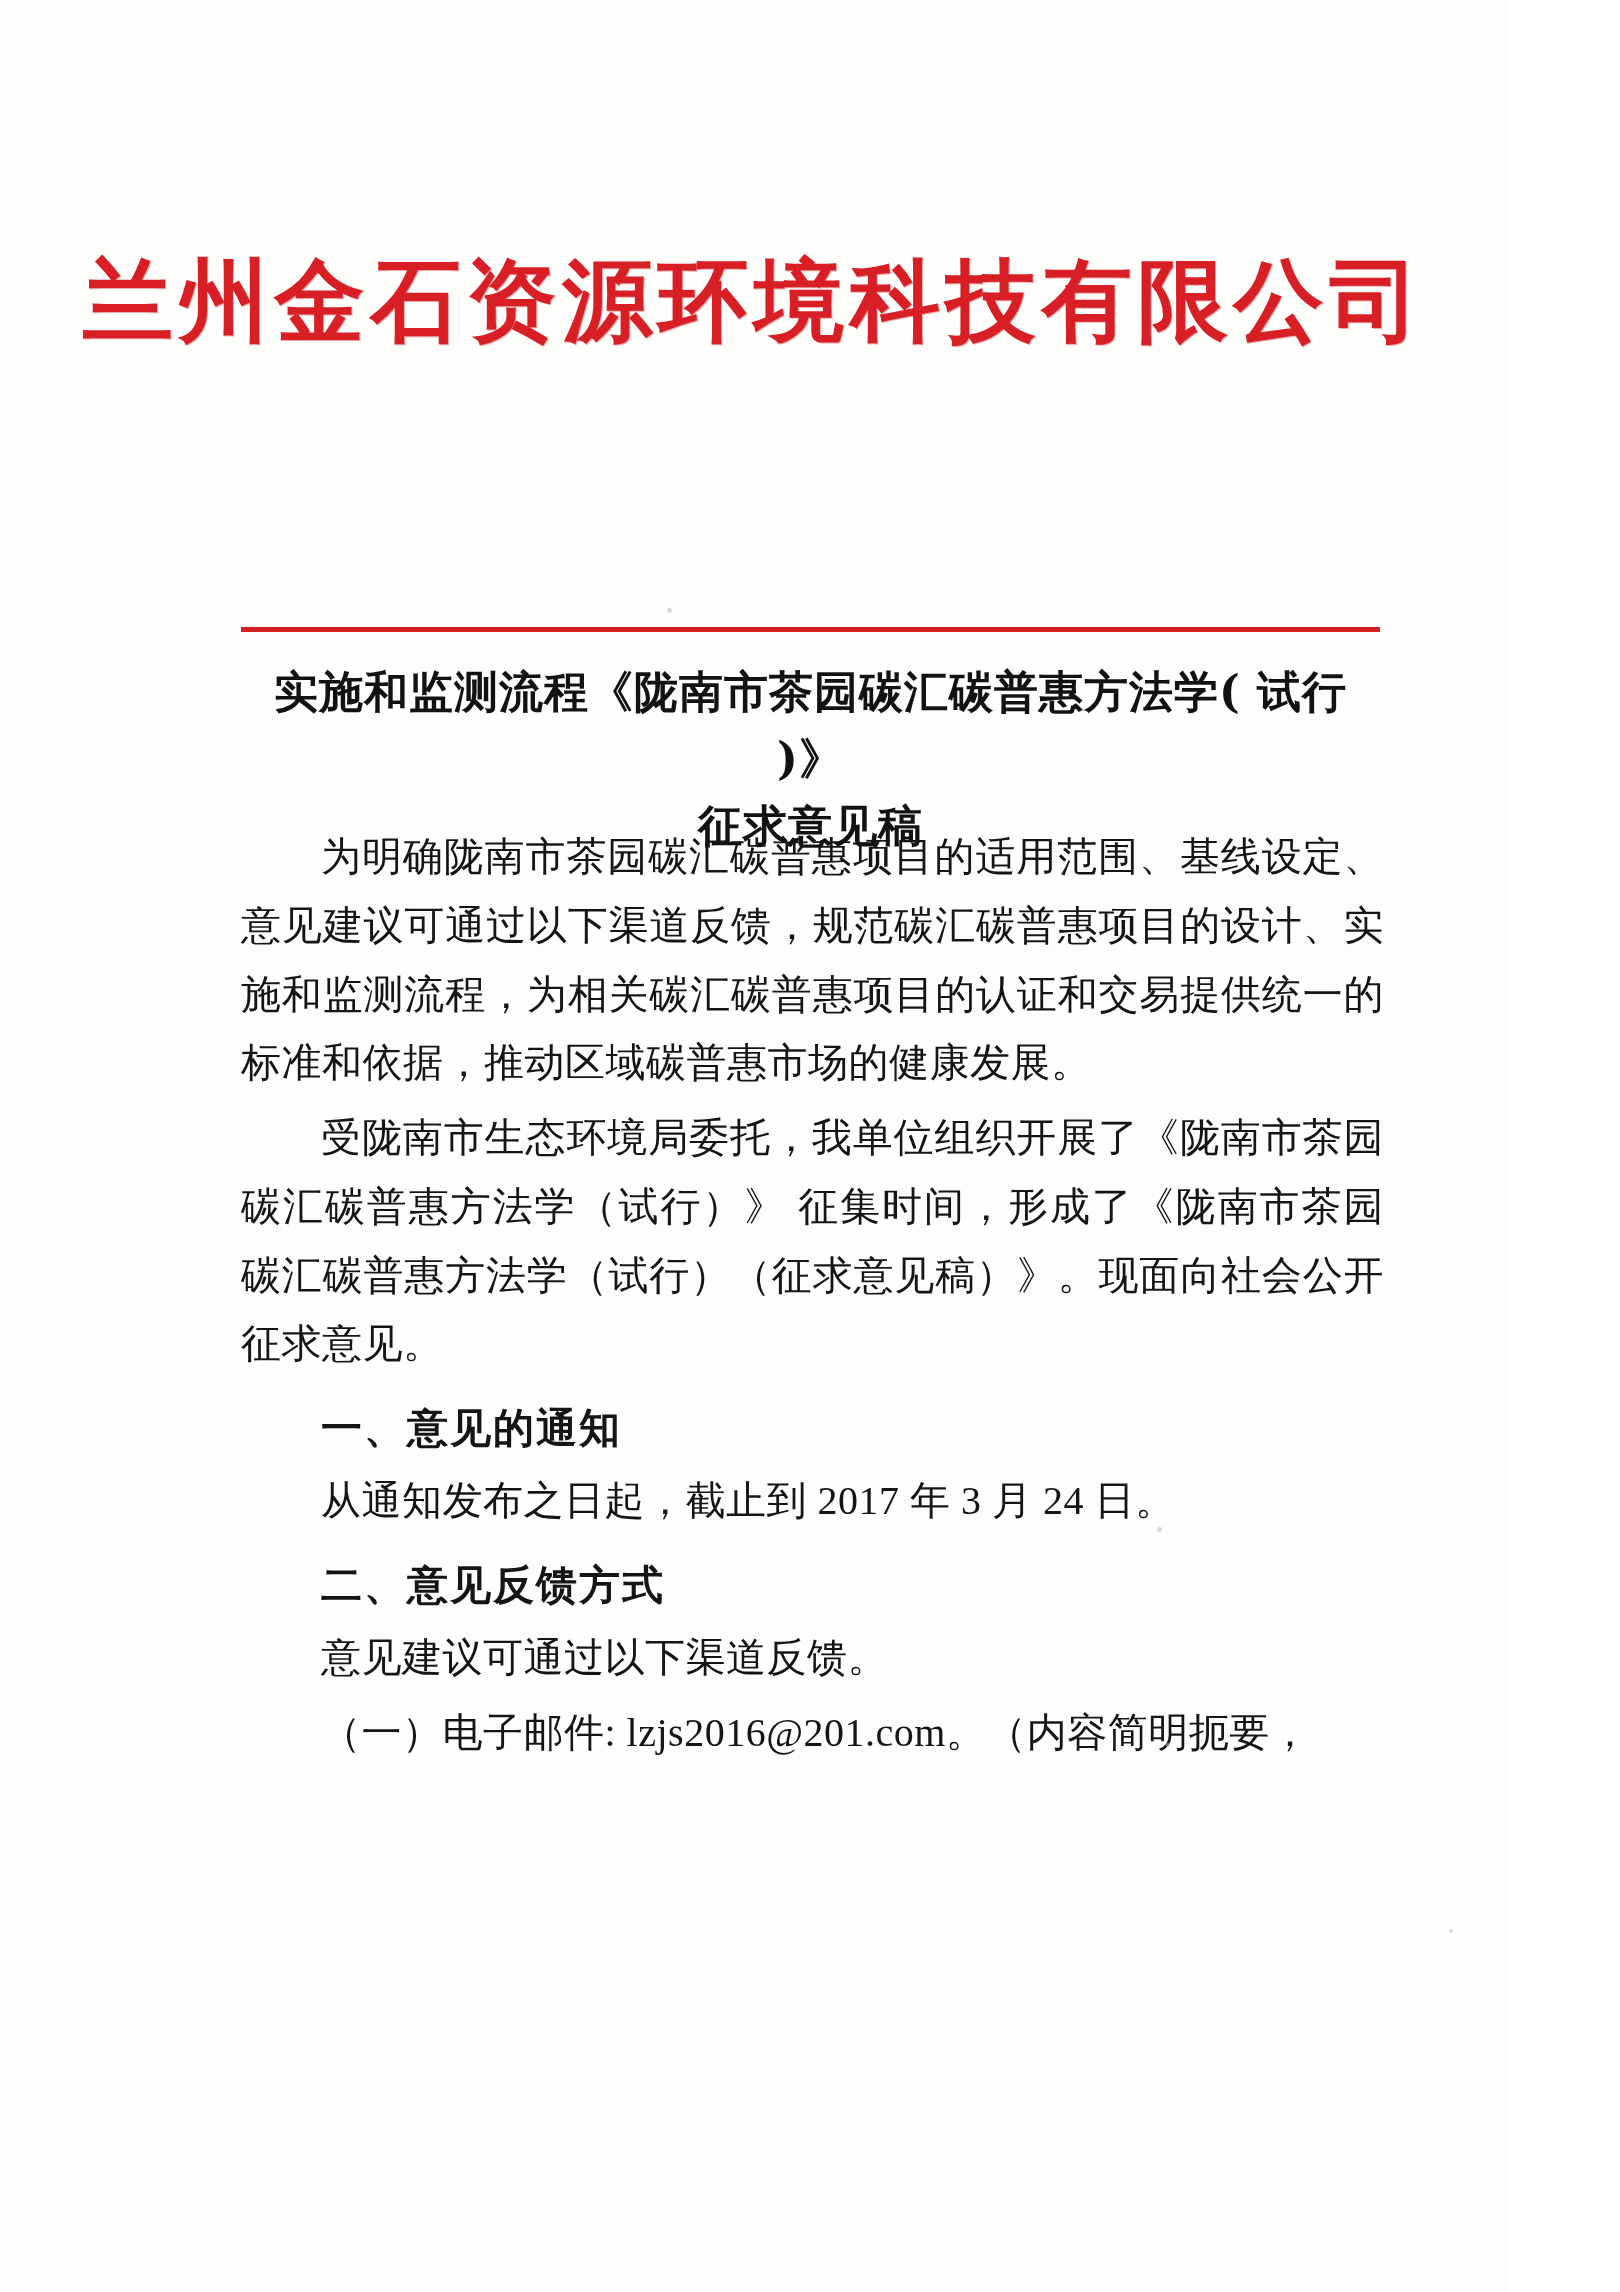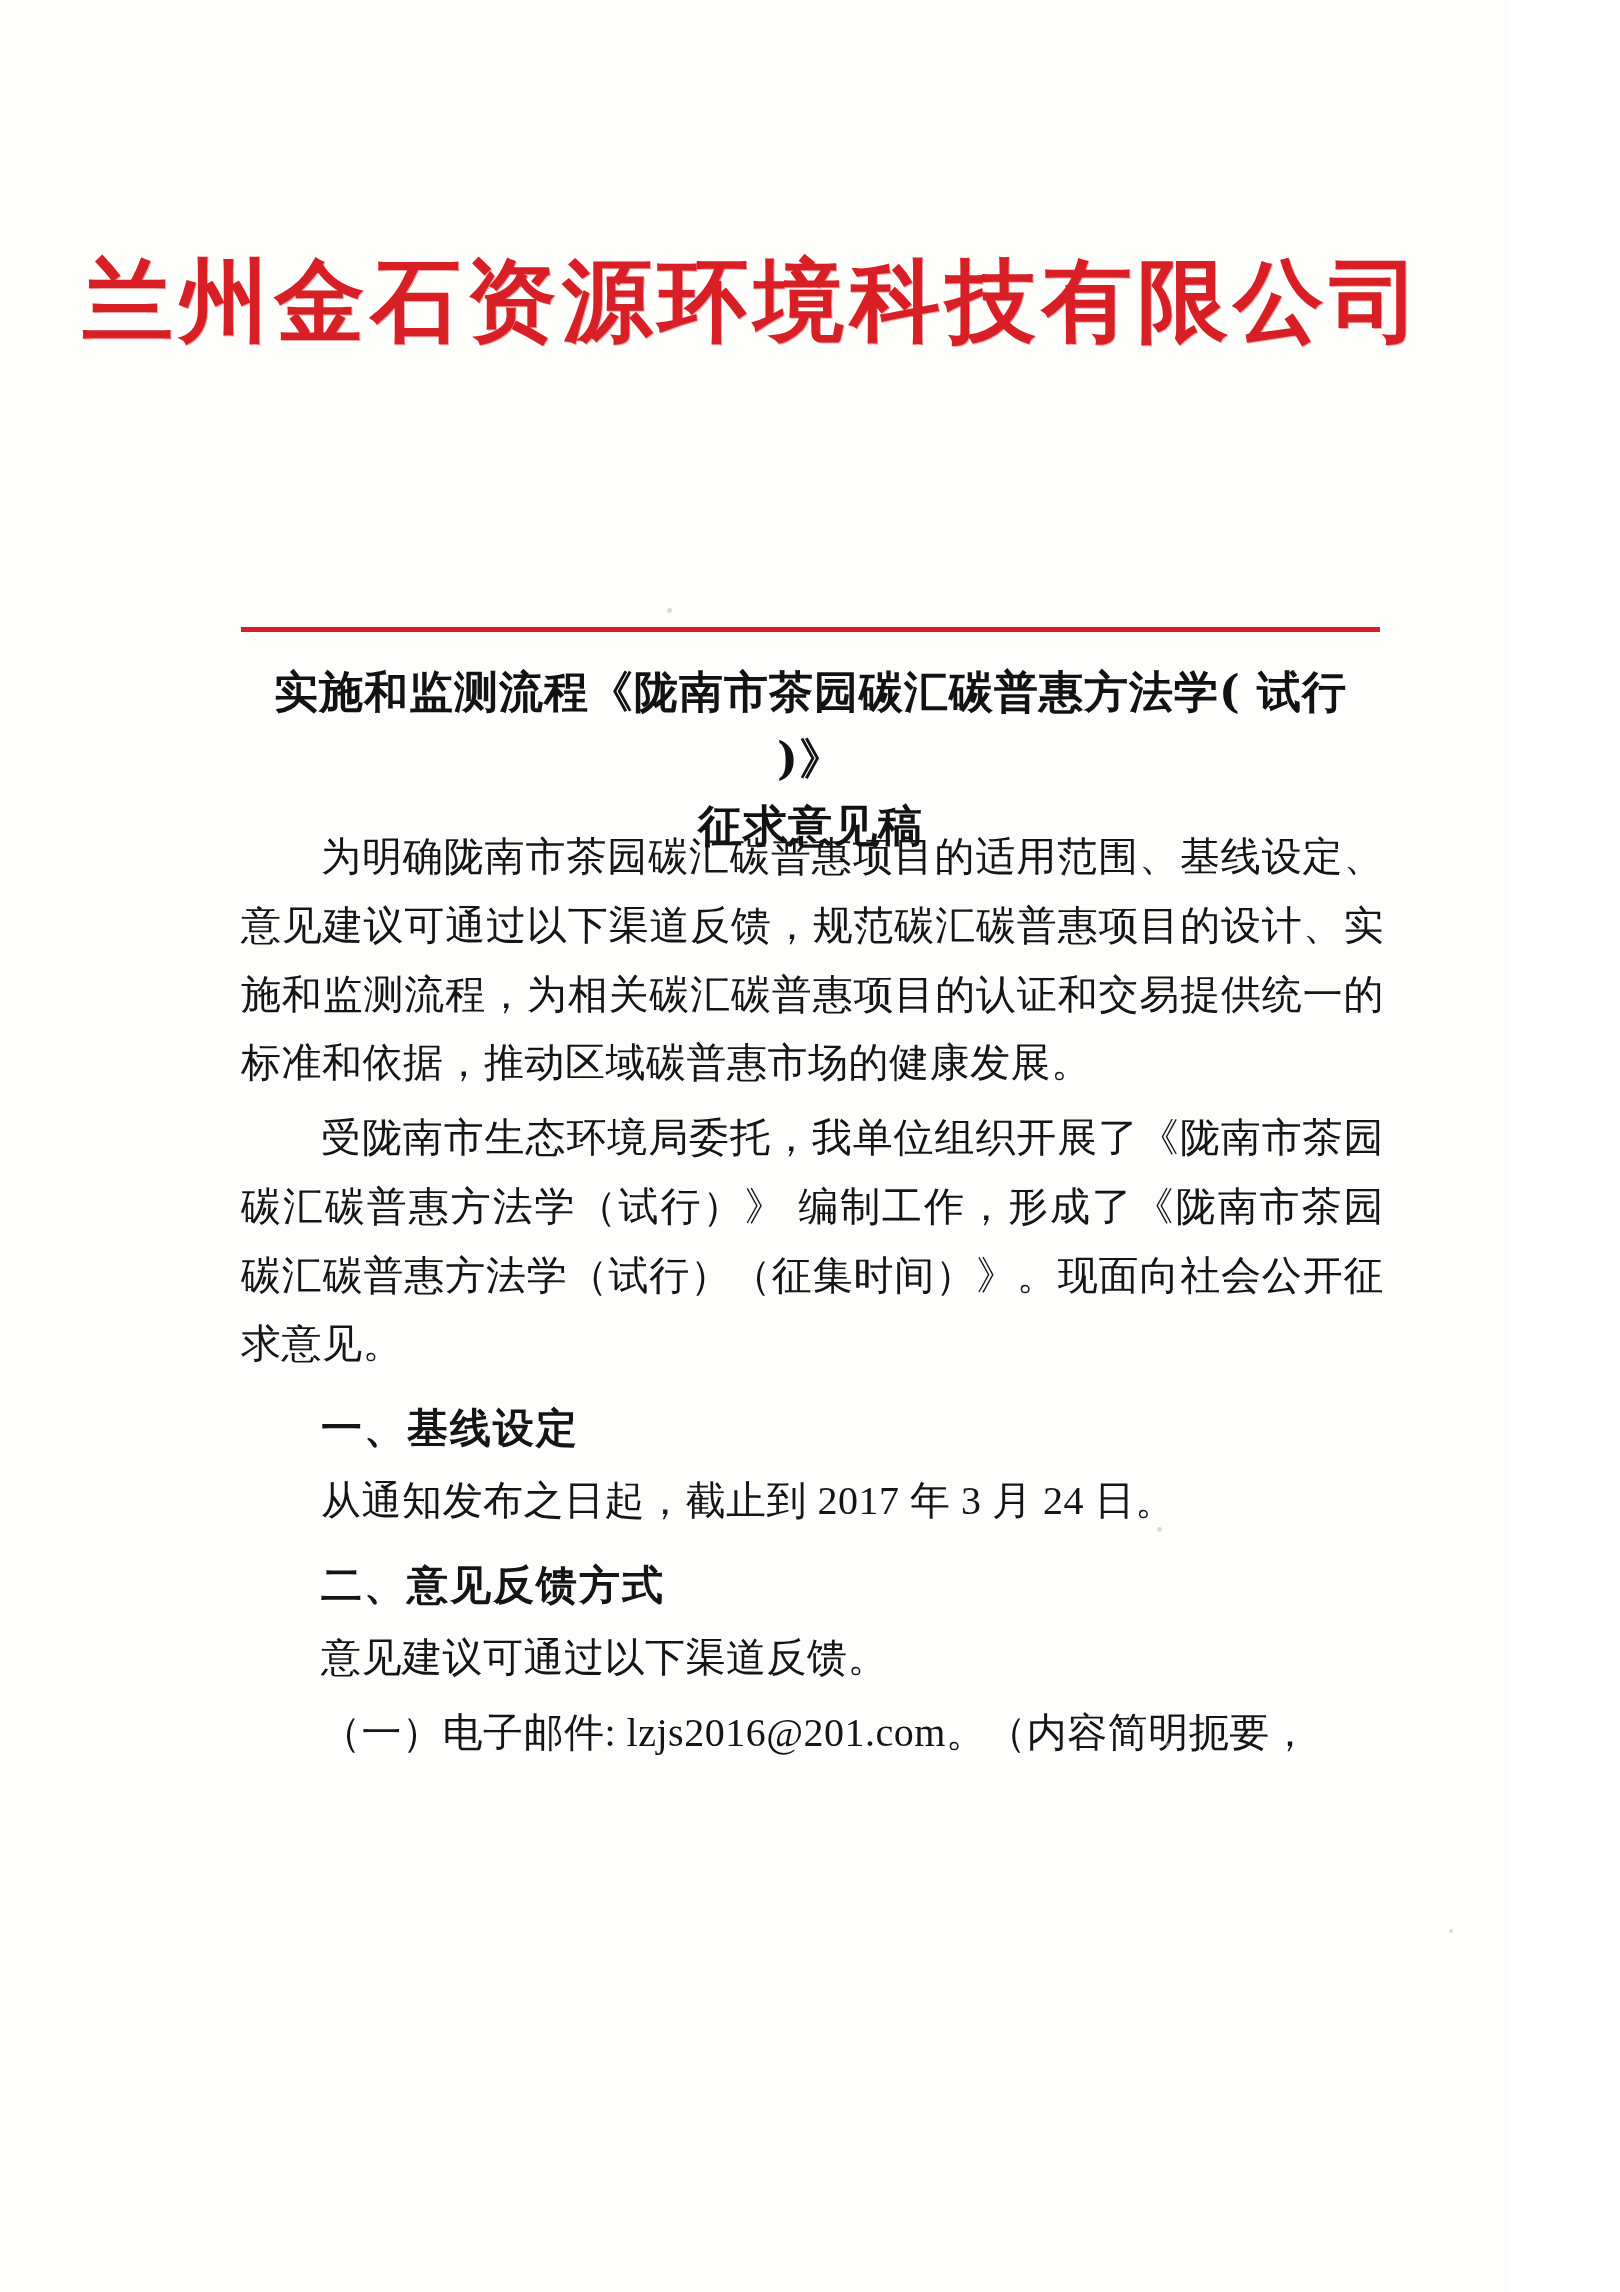--- a/index.html
+++ b/index.html
@@ -105,23 +105,23 @@
 
   <div class="red-rule"></div>
 
   <div class="doc-title">
     <span>实施和监测流程《陇南市茶园碳汇碳普惠方法学( 试行 )》</span>
     <span class="line2">征求意见稿</span>
   </div>
 
   <div class="body-text">
     <p class="para">为明确陇南市茶园碳汇碳普惠项目的适用范围、基线设定、意见建议可通过以下渠道反馈，规范碳汇碳普惠项目的设计、实施和监测流程，为相关碳汇碳普惠项目的认证和交易提供统一的标准和依据，推动区域碳普惠市场的健康发展。</p>
-    <p class="para">受陇南市生态环境局委托，我单位组织开展了《陇南市茶园碳汇碳普惠方法学（试行）》 编制工作，形成了《陇南市茶园碳汇碳普惠方法学（试行）（征集时间）》。现面向社会公开征求意见。</p>
+    <p class="para">受陇南市生态环境局委托，我单位组织开展了《陇南市茶园碳汇碳普惠方法学（试行）》 征集时间，形成了《陇南市茶园碳汇碳普惠方法学（试行）（征求意见稿）》。现面向社会公开征求意见。</p>
 
-    <p class="heading">一、基线设定</p>
+    <p class="heading">一、意见的通知</p>
     <p class="para">从通知发布之日起，截止到 2017 年 3 月 24 日。</p>
 
     <p class="heading">二、意见反馈方式</p>
     <p class="para">意见建议可通过以下渠道反馈。</p>
     <p class="para">（一）电子邮件: lzjs2016@201.com。（内容简明扼要，</p>
   </div>
 
   <div class="scan-speck" style="top:608px; left:667px; width:4.9px; height:4.9px;"></div>
   <div class="scan-speck" style="top:1527px; left:1157px; width:4.9px; height:4.9px;"></div>
   <div class="scan-speck" style="top:1743px; left:1166px; width:3.9px; height:3.9px;"></div>

